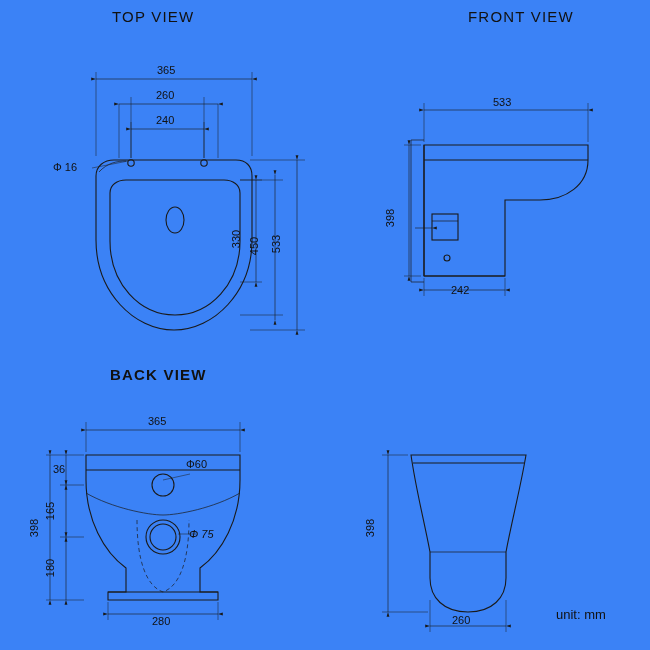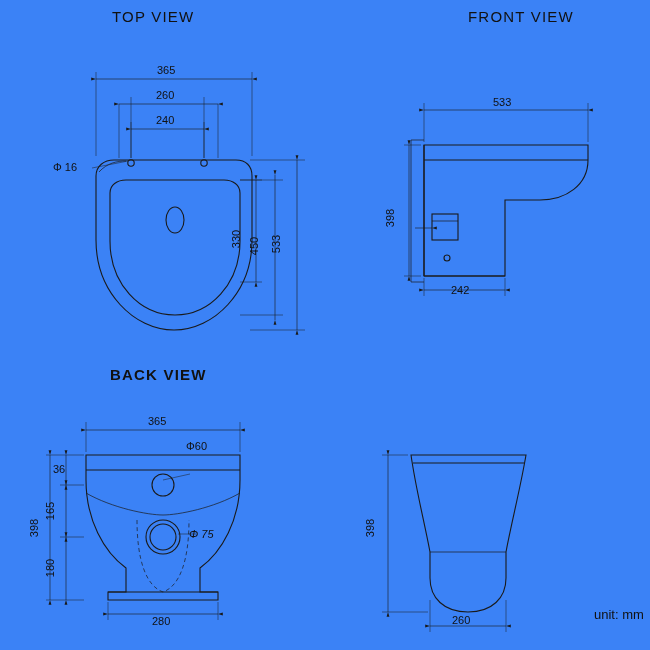--- a/index.html
+++ b/index.html
@@ -276,22 +276,22 @@
 
   <div class="dim-label" style="left:493px; top:96px;">533</div>
   <div class="dim-label vert" style="left:390px; top:212px; width:40px; margin-left:-20px; text-align:center;">398</div>
   <div class="dim-label" style="left:451px; top:284px;">242</div>
 
   <div class="dim-label" style="left:148px; top:415px;">365</div>
   <div class="dim-label" style="left:53px; top:463px;">36</div>
   <div class="dim-label vert" style="left:50px; top:505px; width:40px; margin-left:-20px; text-align:center;">165</div>
   <div class="dim-label vert" style="left:50px; top:562px; width:40px; margin-left:-20px; text-align:center;">180</div>
   <div class="dim-label vert" style="left:34px; top:522px; width:40px; margin-left:-20px; text-align:center;">398</div>
-  <div class="dim-label" style="left:186px; top:440px;">Φ60</div>
+  <div class="dim-label" style="left:186px; top:458px;">Φ60</div>
   <div class="dim-label" style="left:189px; top:528px;font-style:italic;">Φ 75</div>
   <div class="dim-label" style="left:152px; top:615px;">280</div>
 
   <div class="dim-label vert" style="left:370px; top:522px; width:40px; margin-left:-20px; text-align:center;">398</div>
   <div class="dim-label" style="left:452px; top:614px;">260</div>
 
-  <div class="unit-label" style="left:556px; top:607px;margin-left:38px;">unit: mm</div>
+  <div class="unit-label" style="left:556px; top:607px;">unit: mm</div>
 
 </div>
 
 </body></html>

